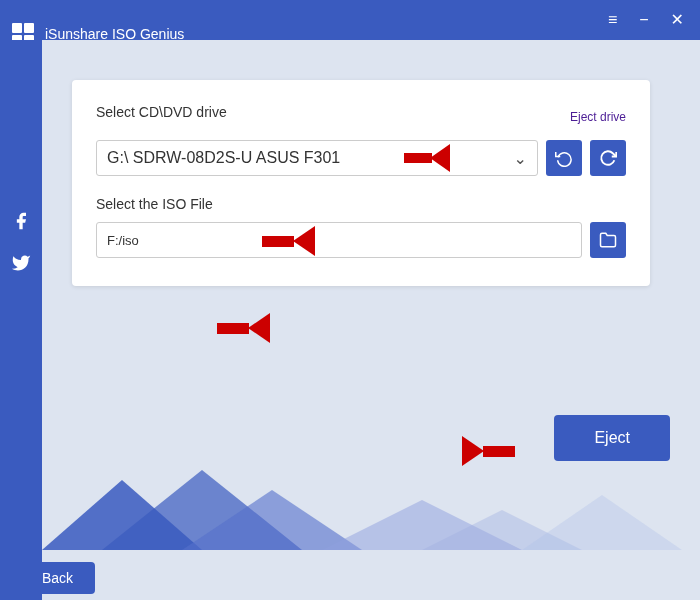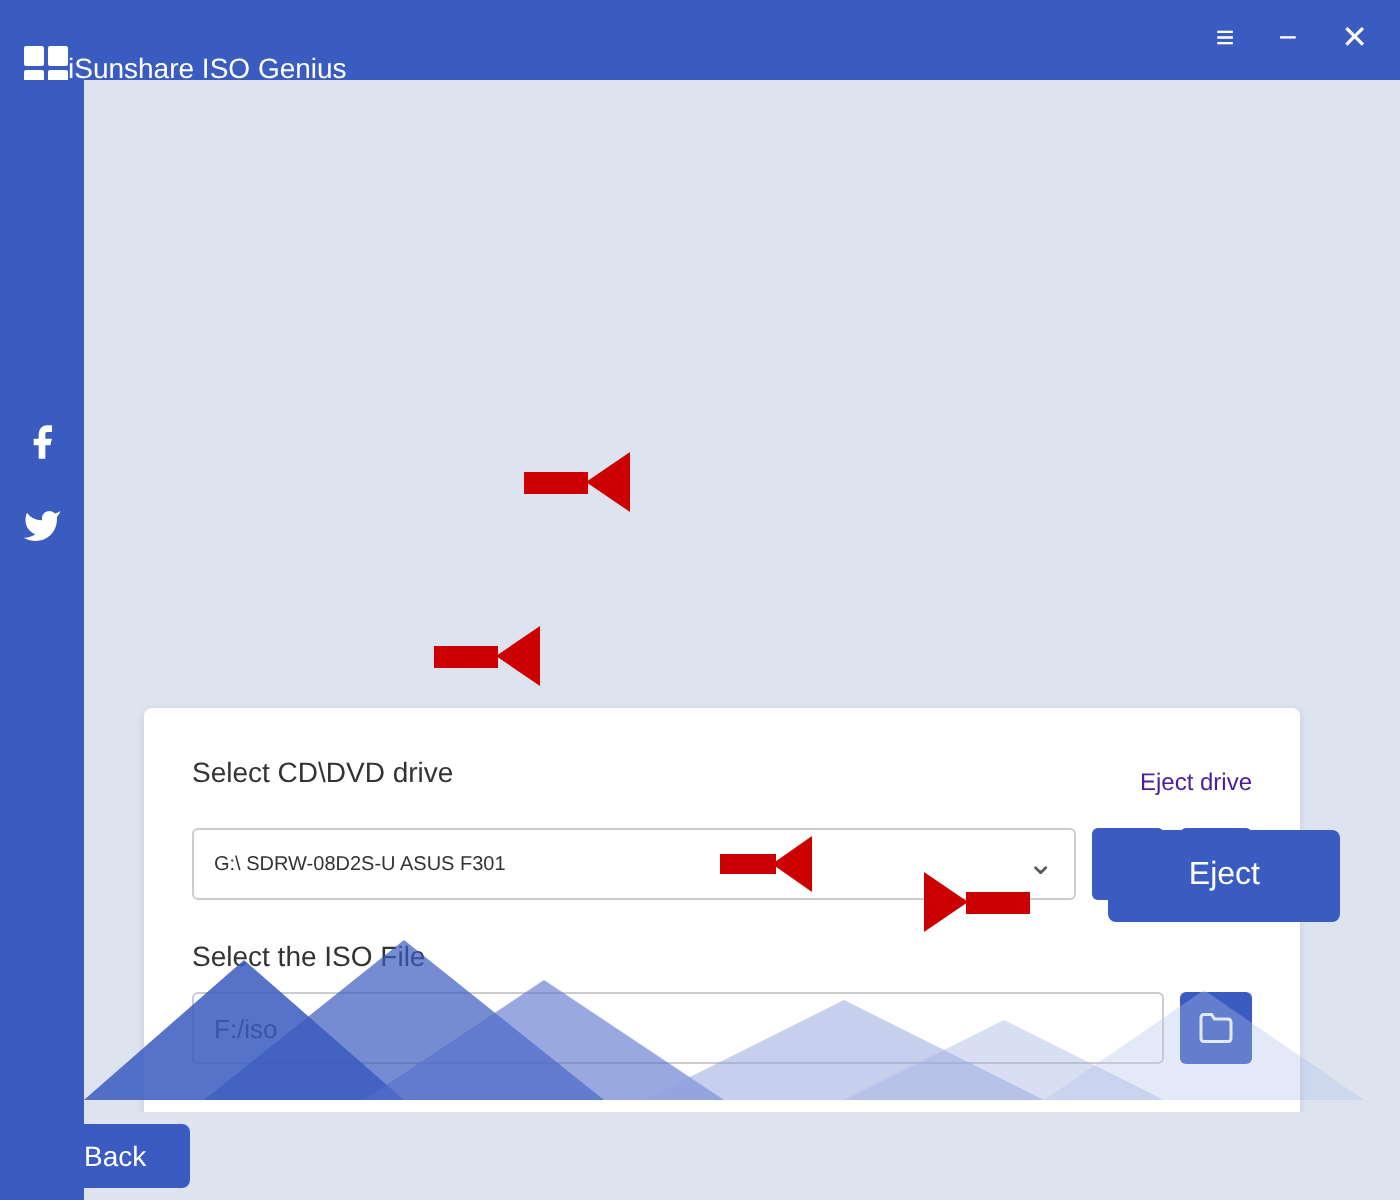--- a/index.html
+++ b/index.html
@@ -18,21 +18,21 @@
       height: 40px;
       display: flex;
       align-items: center;
       justify-content: space-between;
       padding: 0 12px;
       color: white;
     }
     .title-bar-left {
       display: flex;
       align-items: center;
-      gap: 0;
+      gap: 11px;
       margin-top: 28px;
     }
     .app-icon {
       width: 22px;
       height: 22px;
       display: grid;
       grid-template-columns: 1fr 1fr;
       gap: 2px;
     }
     .app-icon-cell {
@@ -90,21 +90,20 @@
       cursor: pointer;
     }
 
     
     .content {
       flex: 1;
       padding: 40px 50px 20px 30px;
       display: flex;
       flex-direction: column;
       position: relative;
-      justify-content: flex-end;
     }
 
     
     .card {
       background: white;
       border-radius: 4px;
       padding: 24px 24px 28px 24px;
       box-shadow: 0 1px 4px rgba(0,0,0,0.1);
       margin-bottom: 20px;
     }
@@ -141,21 +140,21 @@
       padding: 0 10px;
       font-size: 13px;
       color: #333;
       display: flex;
       align-items: center;
       justify-content: space-between;
       background: white;
       cursor: pointer;
     }
     .drive-select-text {
-      font-size: 10px;
+      font-size: 16px;
       color: #333;
     }
     .chevron-down {
       font-size: 16px;
       color: #555;
     }
     .icon-btn {
       width: 36px;
       height: 36px;
       background: #3a5bbf;

